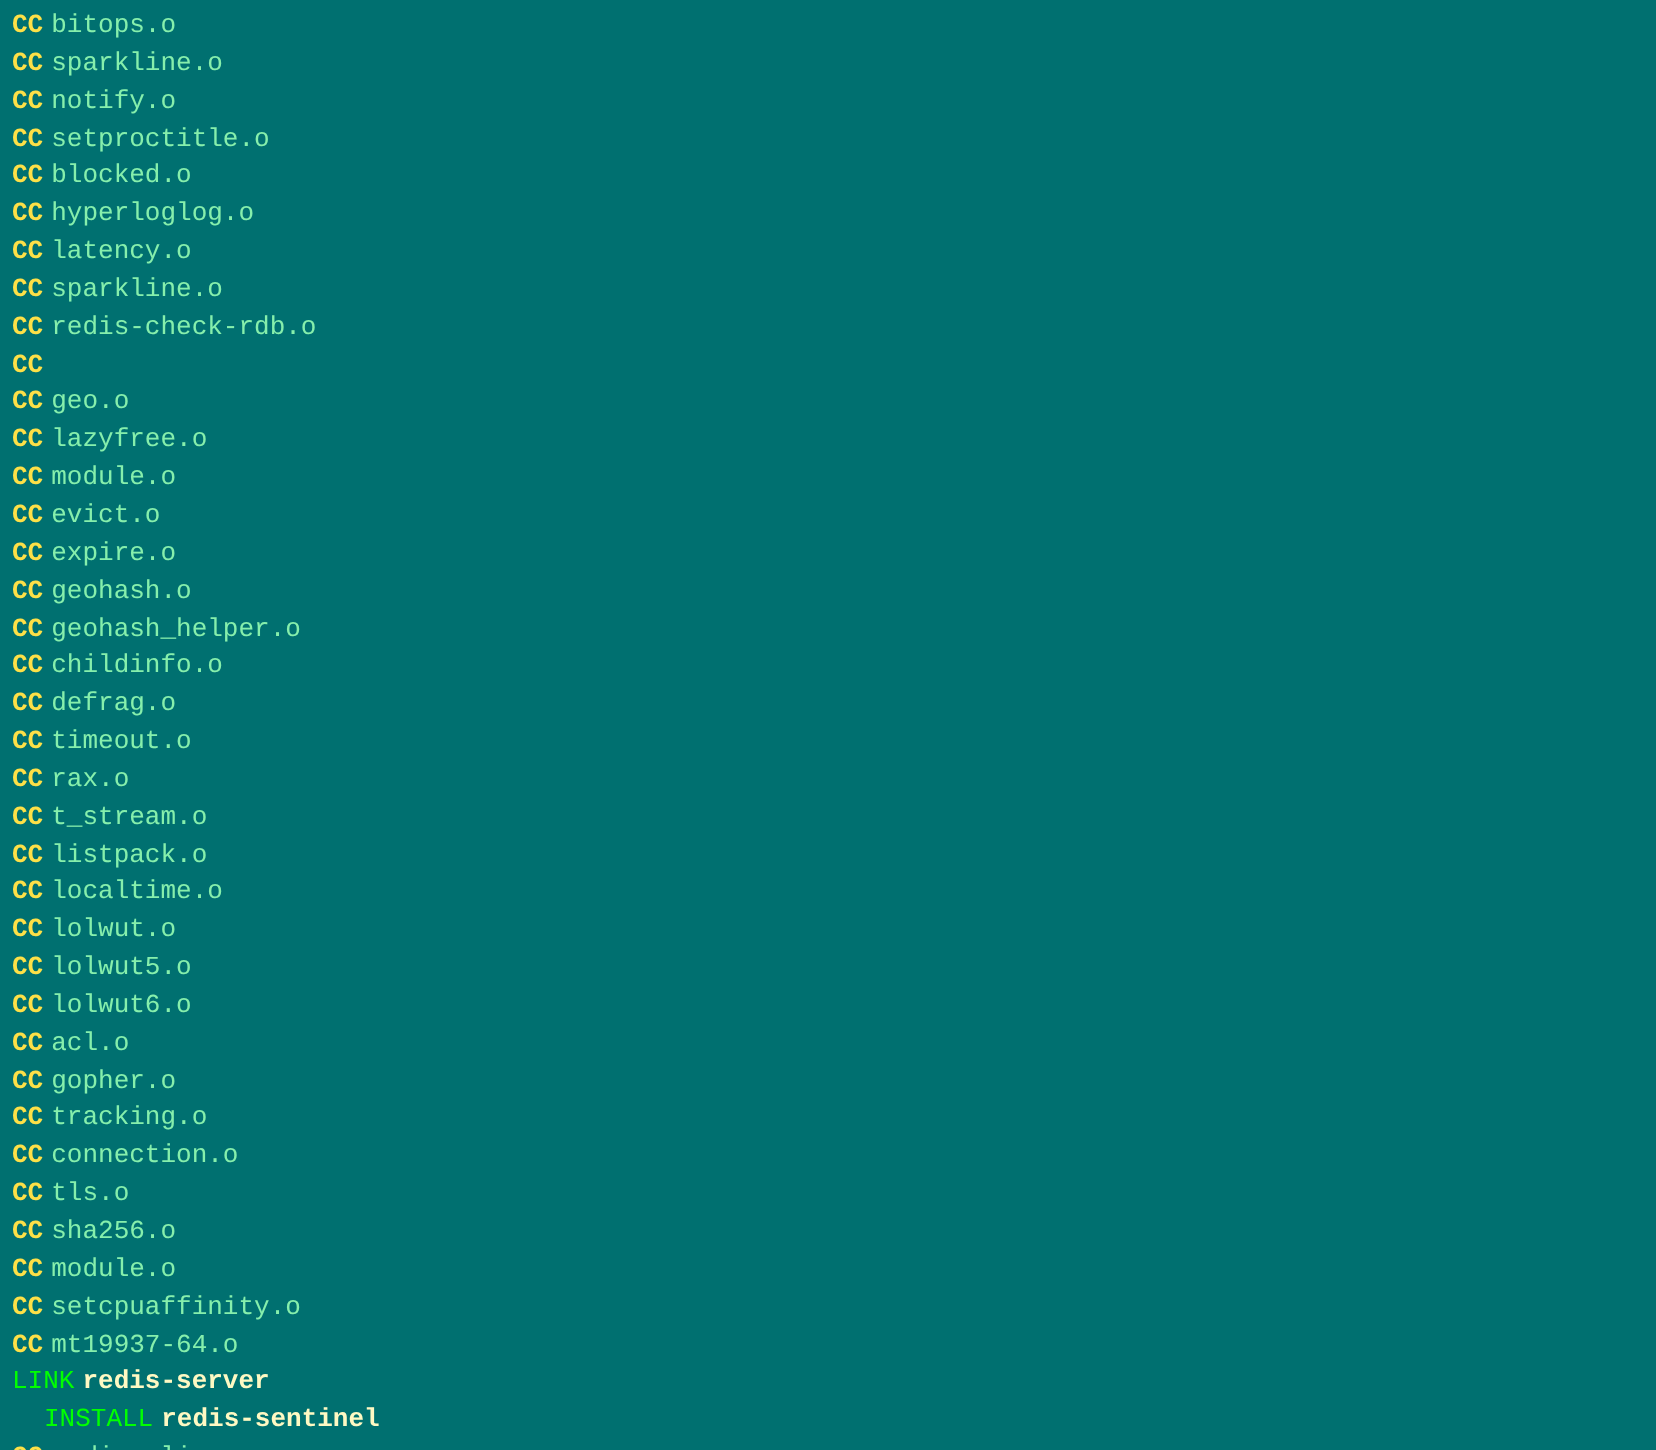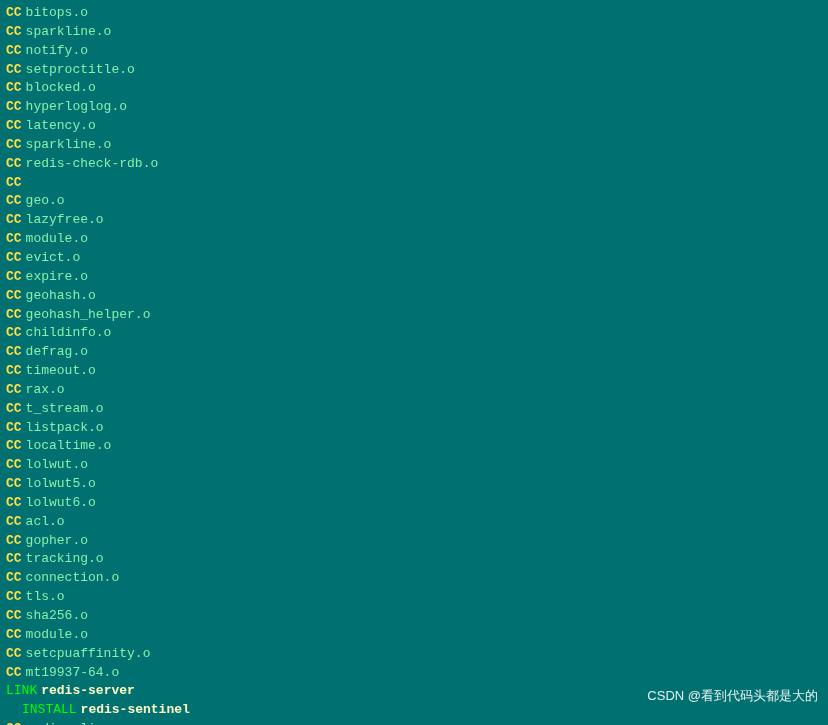--- a/index.html
+++ b/index.html
@@ -101,14 +101,13 @@
       <div class="line"><span class="cc">CC</span><span class="filename-cyan">tls.o</span></div>
       <div class="line"><span class="cc">CC</span><span class="filename-cyan">sha256.o</span></div>
       <div class="line"><span class="cc">CC</span><span class="filename-cyan">module.o</span></div>
       <div class="line"><span class="cc">CC</span><span class="filename-cyan">setcpuaffinity.o</span></div>
       <div class="line"><span class="cc">CC</span><span class="filename-cyan">mt19937-64.o</span></div>
       <div class="line"><span class="link-label">LINK</span><span class="bold-white">redis-server</span></div>
       <div class="line"><span class="install-label">INSTALL</span><span class="bold-white">redis-sentinel</span></div>
       <div class="line"><span class="cc">CC</span><span class="filename-cyan">redis-cli.o</span></div>
     </div>
 
-  <div class="watermark">CSDN @看到代码头都是大的</div>
 </div>
 
 </body></html>

